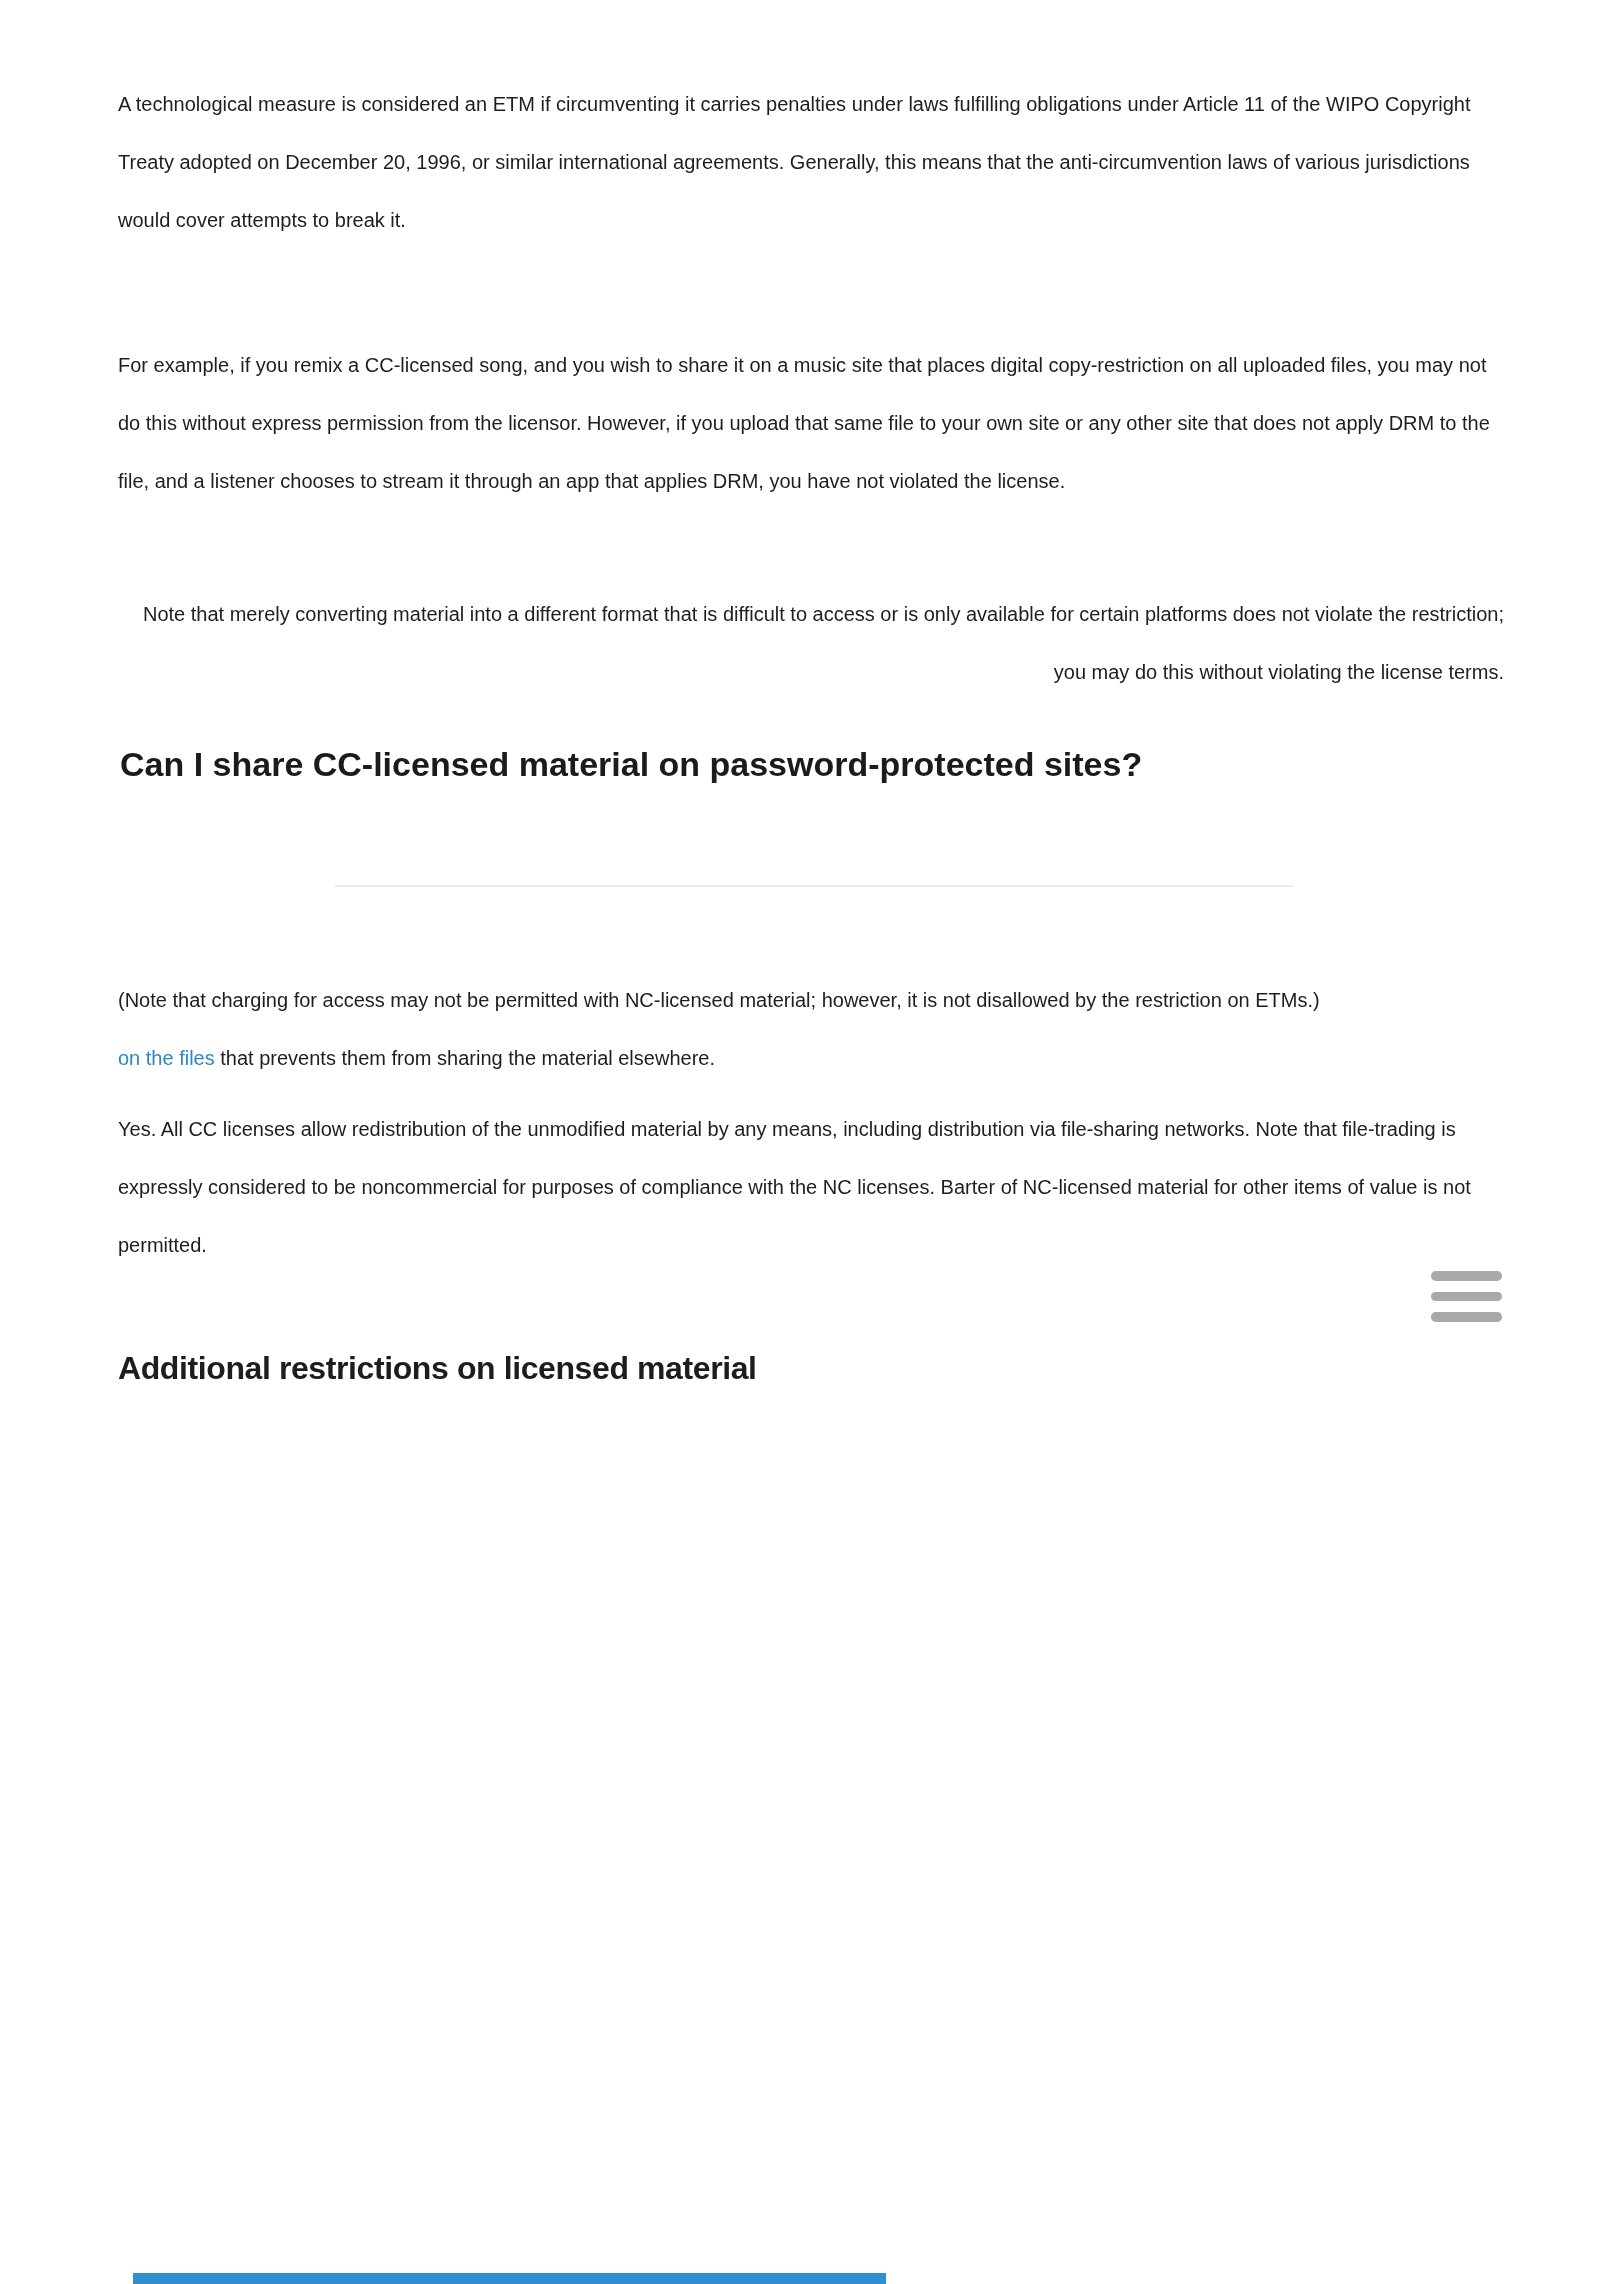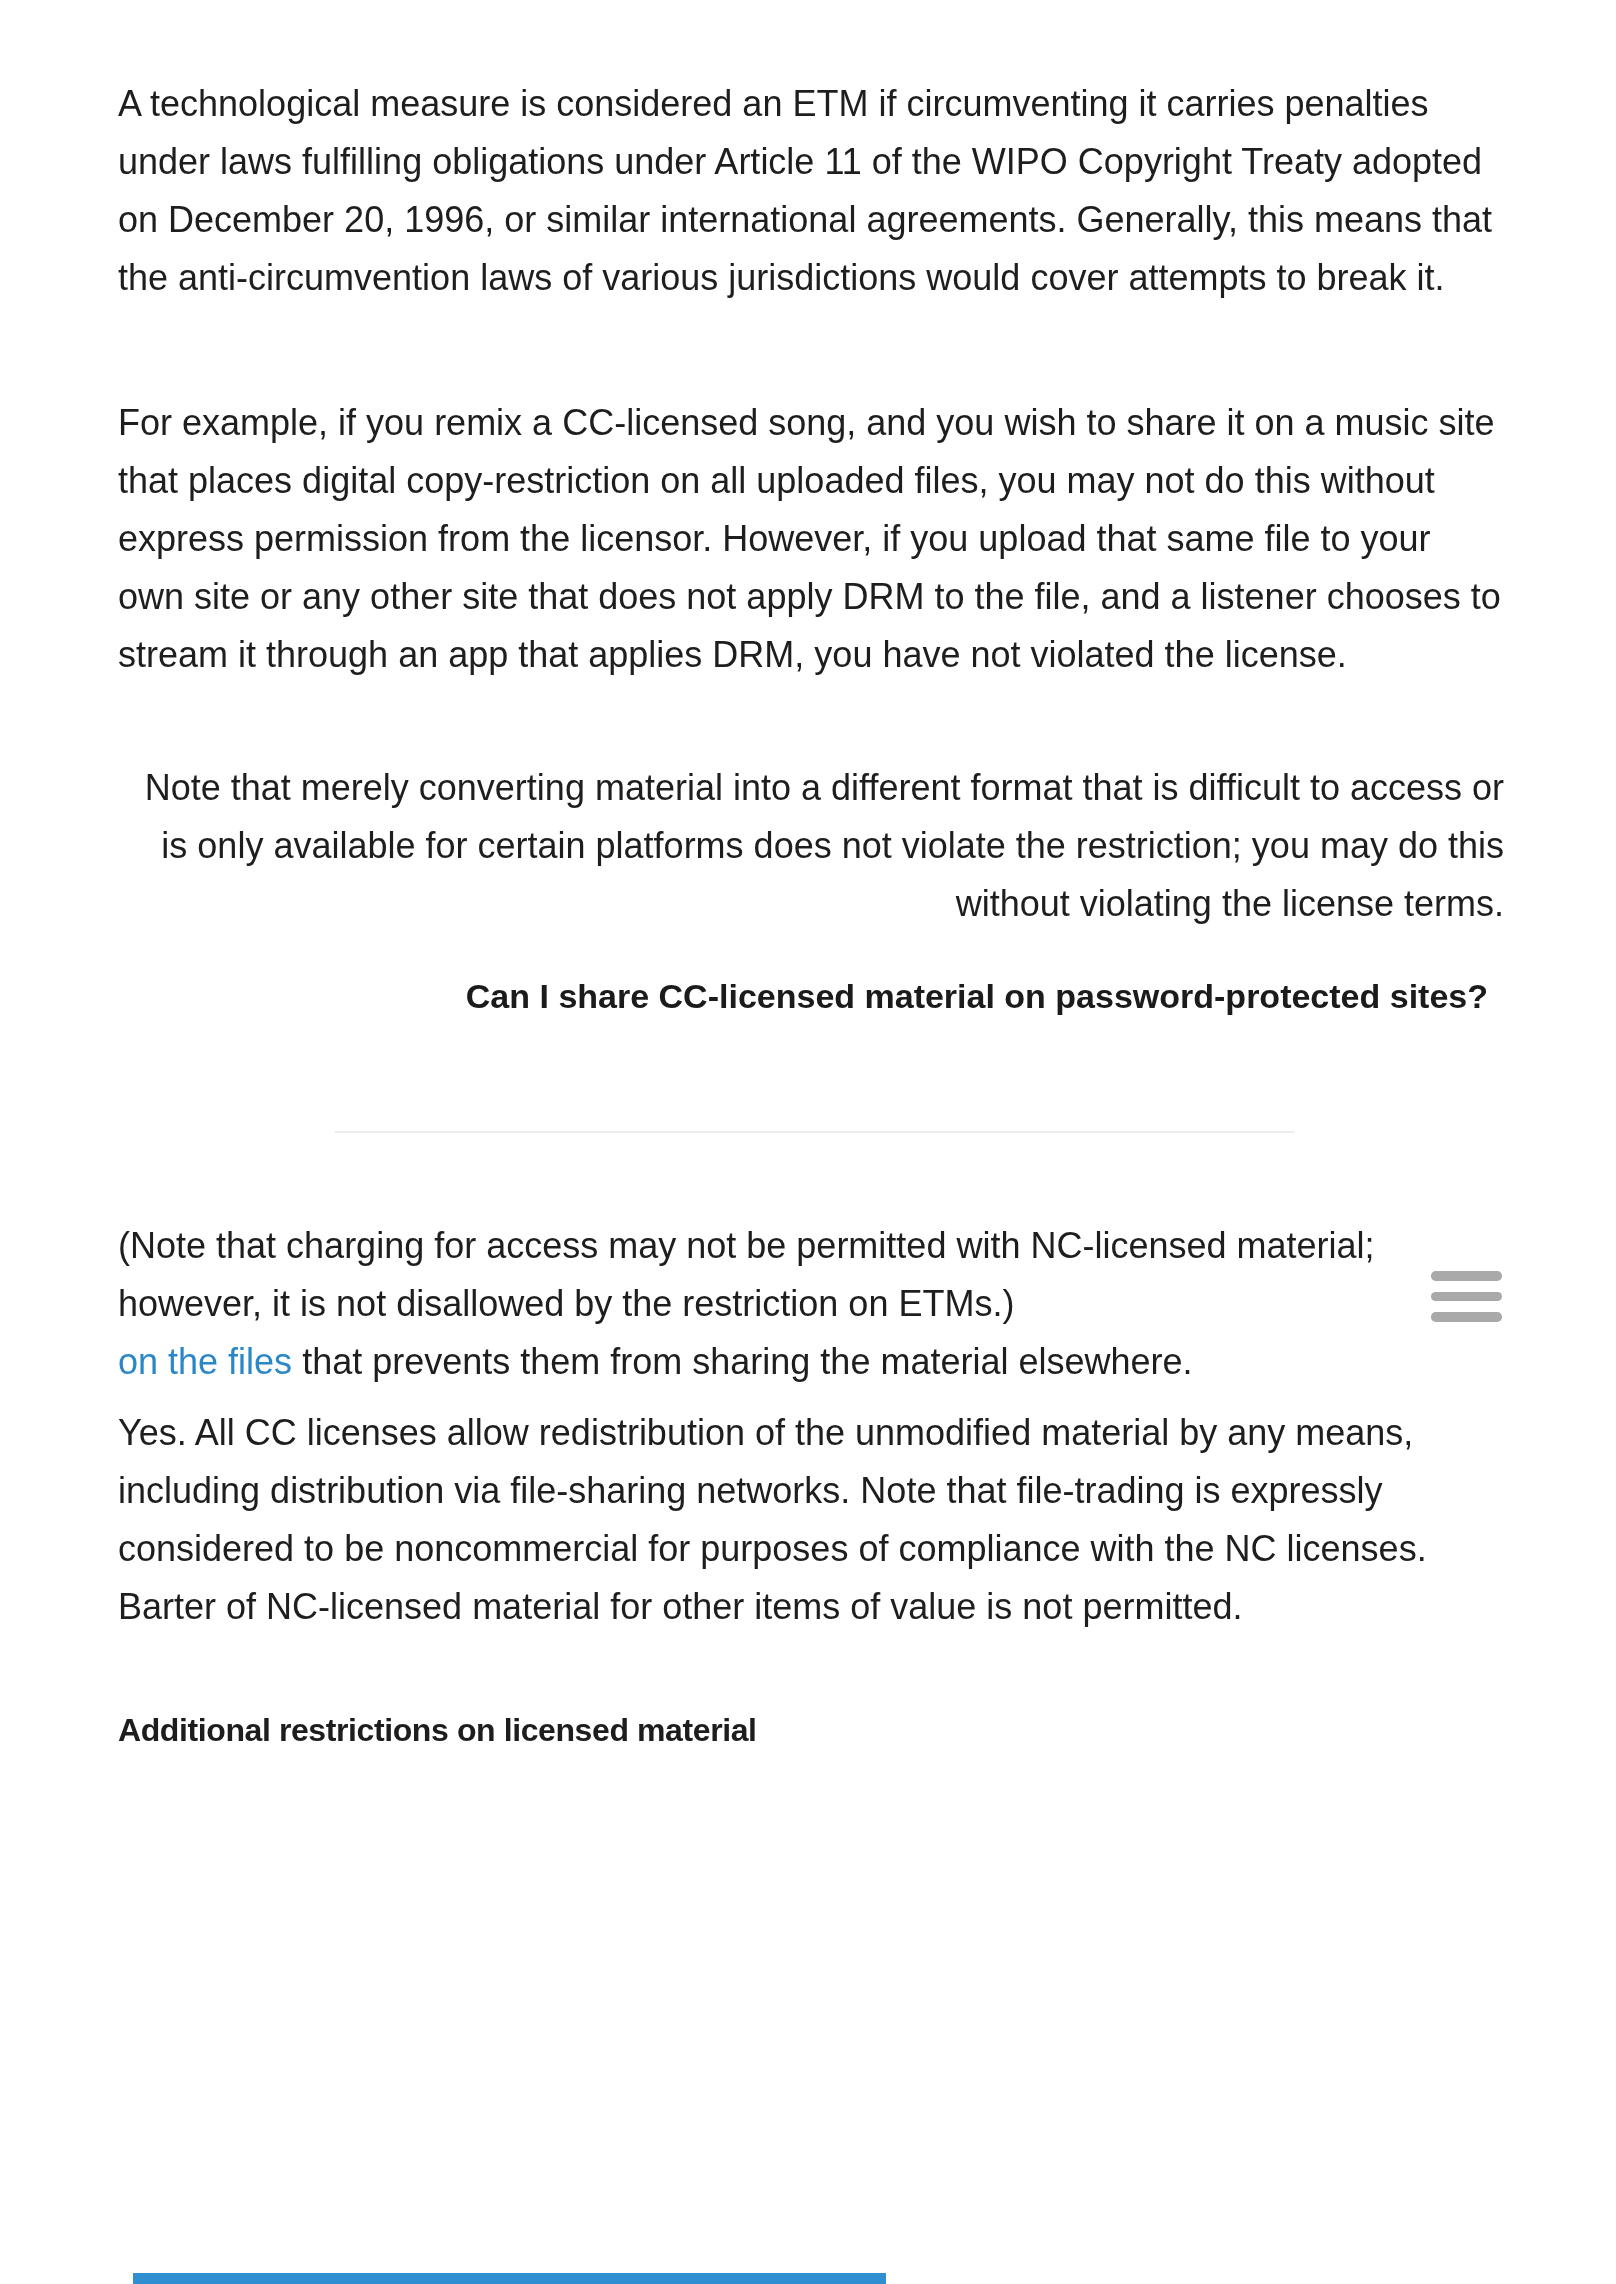--- a/index.html
+++ b/index.html
@@ -14,35 +14,34 @@
     background: #ffffff;
     overflow: hidden;
     font-family: "Liberation Sans", "DejaVu Sans", sans-serif;
     color: #1e1e1e;
   }
   .content {
     position: relative;
     padding: 75px 113px 0 118px;
   }
   .body-text {
-    font-size: 36px;
+    font-size: 20px;
     line-height: 58px;
     font-weight: 400;
     color: #1e1e1e;
     margin: 0;
   }
   .p2 { margin-top: 87px; }
   .p3 { margin-top: 75px; text-align: right; }
   .question {
     font-size: 34px;
     line-height: 49px;
     font-weight: 700;
     color: #1b1b1b;
-    margin: 16px;
-    text-align: right;
+    margin: 2px;
   }
   .q1 { margin-top: 39px; }
   .a1 { margin-top: 9.5px; }
   .overlay-gap {
     position: relative;
     height: 96px;
   }
   .overlay-hairline {
     position: absolute;
     left: 217px;

